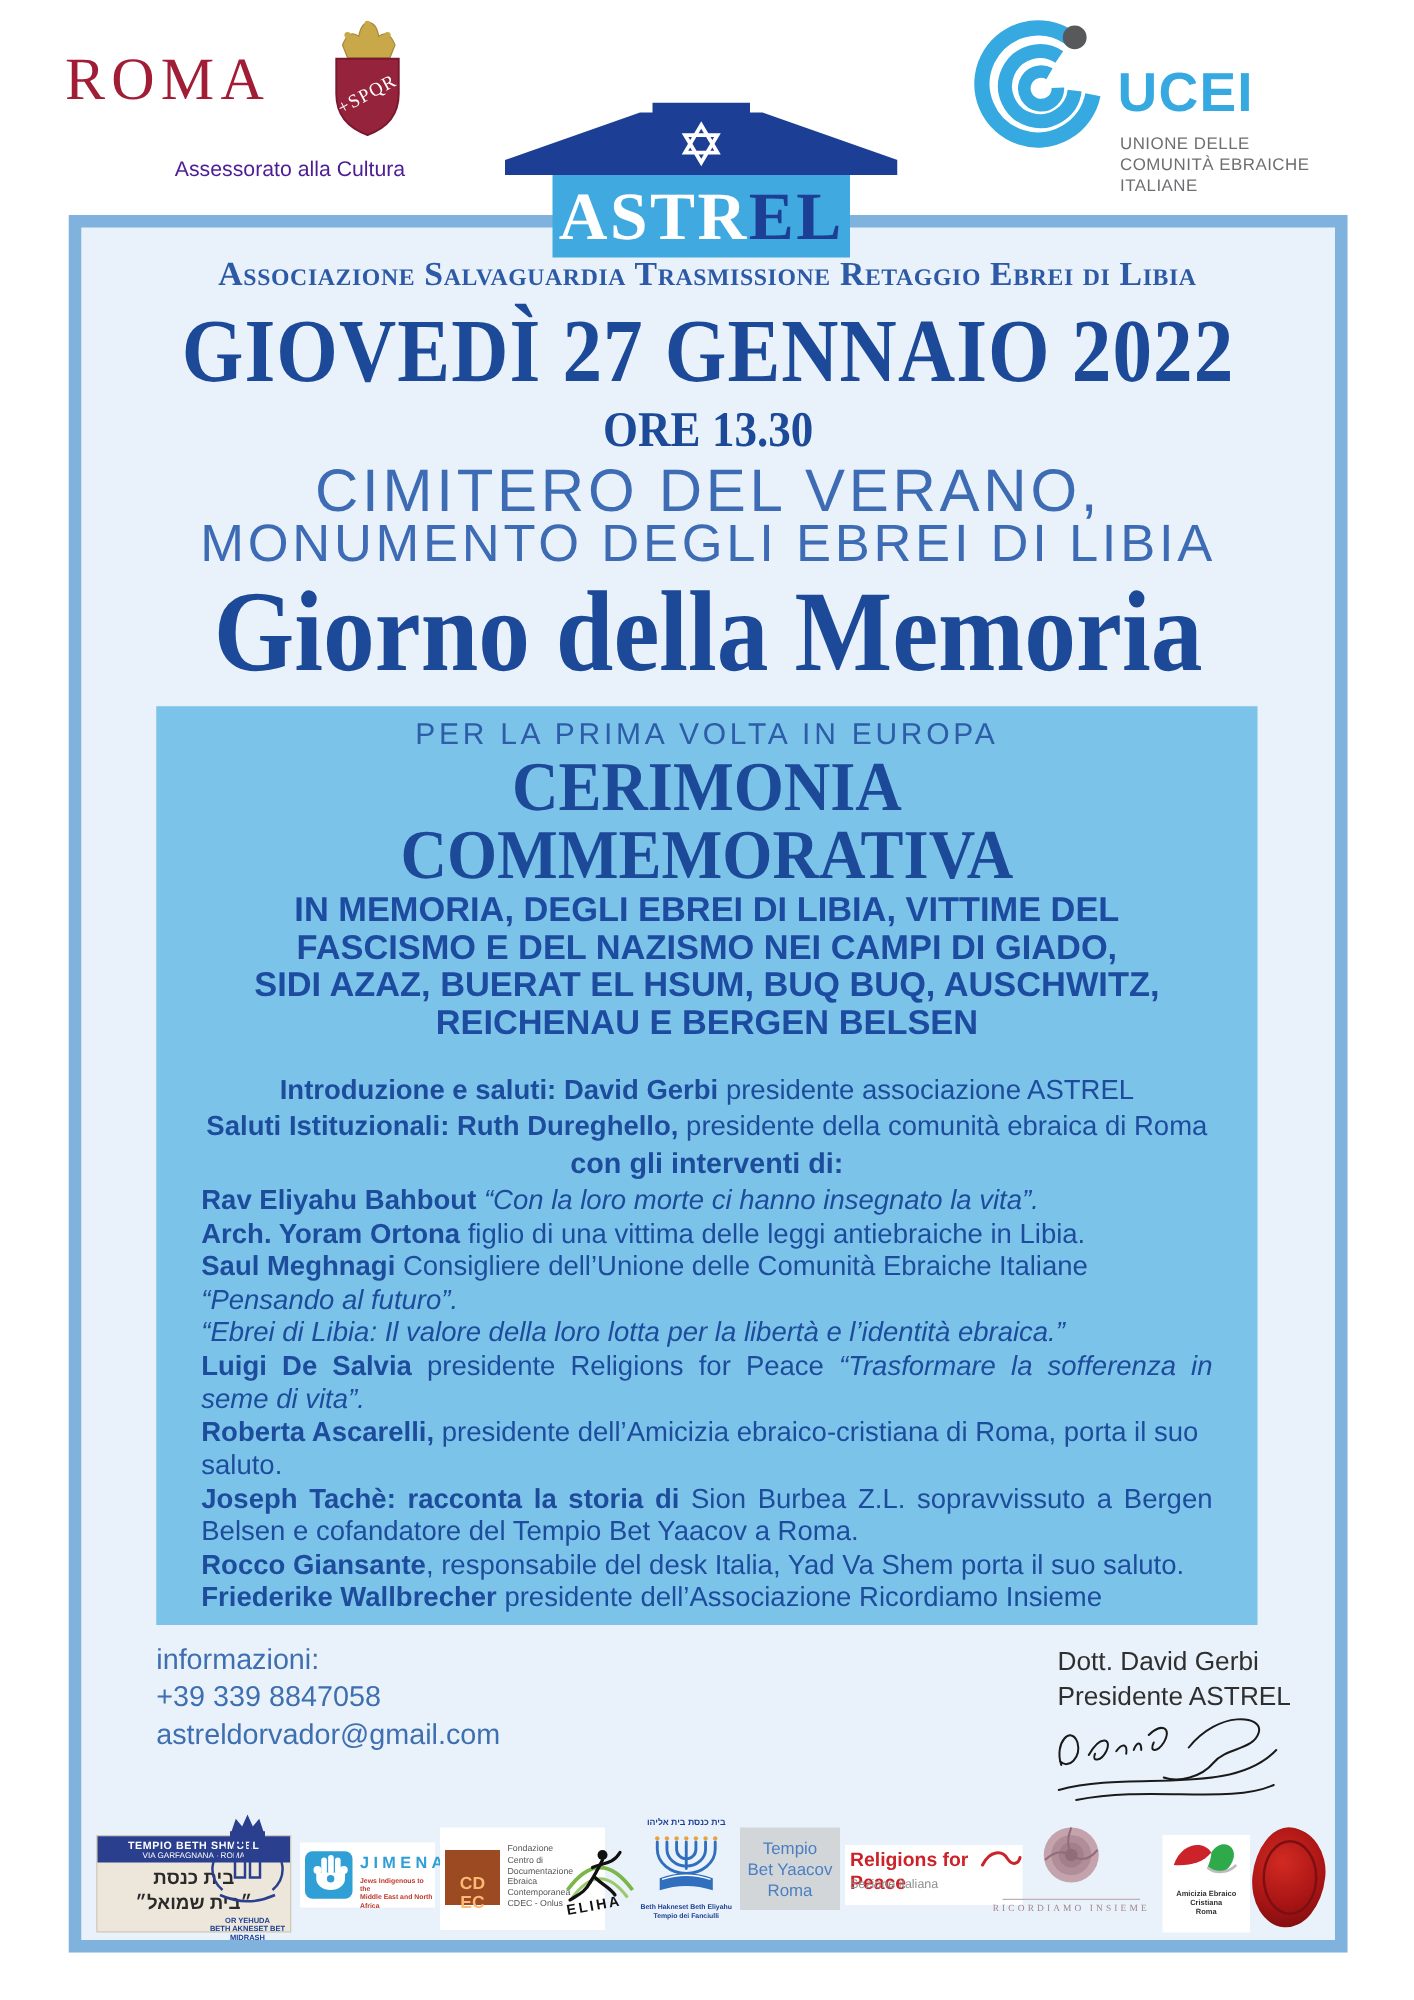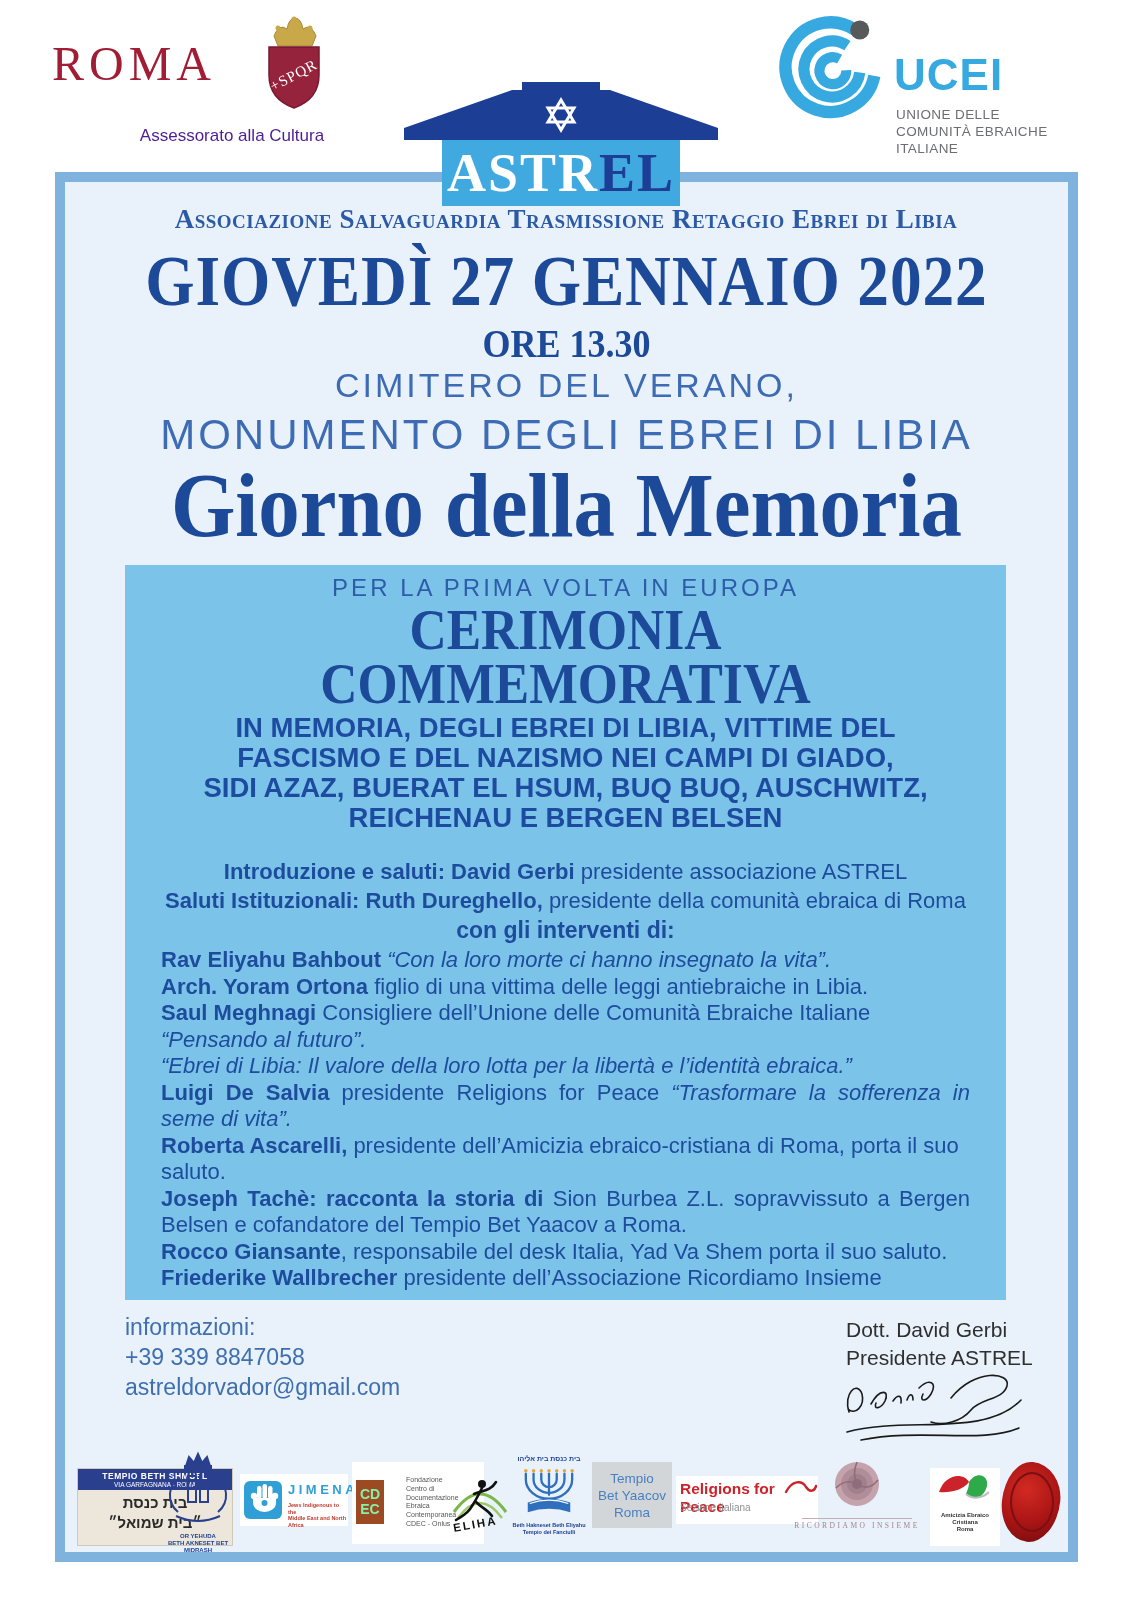--- a/index.html
+++ b/index.html
@@ -33,21 +33,21 @@
   .assoc{position:absolute;left:75px;top:204px;width:982px;text-align:center;
          font-family:"Liberation Serif",serif;font-weight:bold;font-variant:small-caps;
          font-size:27px;color:#2c5aa6;letter-spacing:.5px;}
   .l-date{position:absolute;left:55px;top:240px;width:1023px;text-align:center;
           font-family:"Liberation Serif",serif;font-weight:bold;font-size:72px;
           color:#1c4a99;transform:scaleX(.88);letter-spacing:1px;}
   .l-time{position:absolute;left:55px;top:320px;width:1023px;text-align:center;
           font-family:"Liberation Serif",serif;font-weight:bold;font-size:40px;
           color:#1c4a99;transform:scaleX(.9);}
   .l-loc1{position:absolute;left:55px;top:366px;width:1023px;text-align:center;
-          font-size:34px;color:#3e6cb4;letter-spacing:3px;}
+          font-size:48px;color:#3e6cb4;letter-spacing:3px;}
   .l-loc2{position:absolute;left:55px;top:411px;width:1023px;text-align:center;
           font-size:42px;color:#3e6cb4;letter-spacing:3px;}
   .l-title{position:absolute;left:55px;top:452px;width:1023px;text-align:center;
            font-family:"Liberation Serif",serif;font-weight:bold;font-size:92px;
            color:#1c4a99;transform:scaleX(.9);}
 
   
   .skybox{position:absolute;left:125px;top:565px;width:881px;height:735px;background:#7cc3e9;
           box-sizing:border-box;padding:8px 36px 0 36px;color:#1e4c9c;overflow:hidden;}
   .kicker{text-align:center;font-size:24px;letter-spacing:3px;color:#2d5ca9;line-height:30px;}
@@ -76,22 +76,22 @@
   .bs-heb{text-align:center;font-size:15px;font-weight:bold;color:#2a2a2a;line-height:20px;margin-top:3px;}
   .oy{left:158px;top:1450px;width:80px;height:100px;text-align:center;}
   .oy-cap{font-size:6px;font-weight:bold;color:#1c3e94;line-height:7px;margin-top:1px;}
   .jimena{left:240px;top:1474px;width:108px;height:52px;background:#fff;}
   .jimena-sq{position:absolute;left:4px;top:7px;width:38px;height:38px;background:#2f9fd6;border-radius:6px;}
   .jimena-name{position:absolute;left:48px;top:8px;font-size:13px;font-weight:bold;
                letter-spacing:3.5px;color:#2f9fd6;}
   .jimena-tag{position:absolute;left:48px;top:28px;font-size:5.5px;font-weight:bold;
               color:#c0392b;line-height:6.5px;}
   .cdec{left:352px;top:1462px;width:132px;height:82px;background:#fff;}
-  .cdec-sq{position:absolute;left:4px;top:18px;width:28px;height:44px;background:#9c4a21;
-           color:#86efac;font-weight:bold;font-size:14px;line-height:15px;text-align:center;padding-top:7px;box-sizing:border-box;}
+  .cdec-sq{position:absolute;left:4px;top:18px;width:44px;height:44px;background:#9c4a21;
+           color:#fdba74;font-weight:bold;font-size:14px;line-height:15px;text-align:center;padding-top:19px;box-sizing:border-box;}
   .cdec-txt{position:absolute;left:54px;top:14px;font-size:7px;color:#555;line-height:8.8px;}
   .cdec-txt span{display:block;}
   .eliha{left:450px;top:1470px;width:60px;height:72px;}
   .be{left:512px;top:1455px;width:74px;height:100px;text-align:center;}
   .be-heb{font-size:7px;color:#1c3e94;font-weight:bold;}
   .be-cap{font-size:5.5px;color:#1c3e94;line-height:6.5px;font-weight:bold;}
   .by{left:592px;top:1462px;width:80px;height:66px;background:#d2d6d9;text-align:center;
       font-size:13.5px;color:#4a7fc1;line-height:17px;padding-top:8px;}
   .rfp{left:676px;top:1476px;width:142px;height:48px;background:#fff;}
   .rfp-name{position:absolute;left:4px;top:4px;font-size:15.5px;font-weight:bold;color:#cc2229;}

